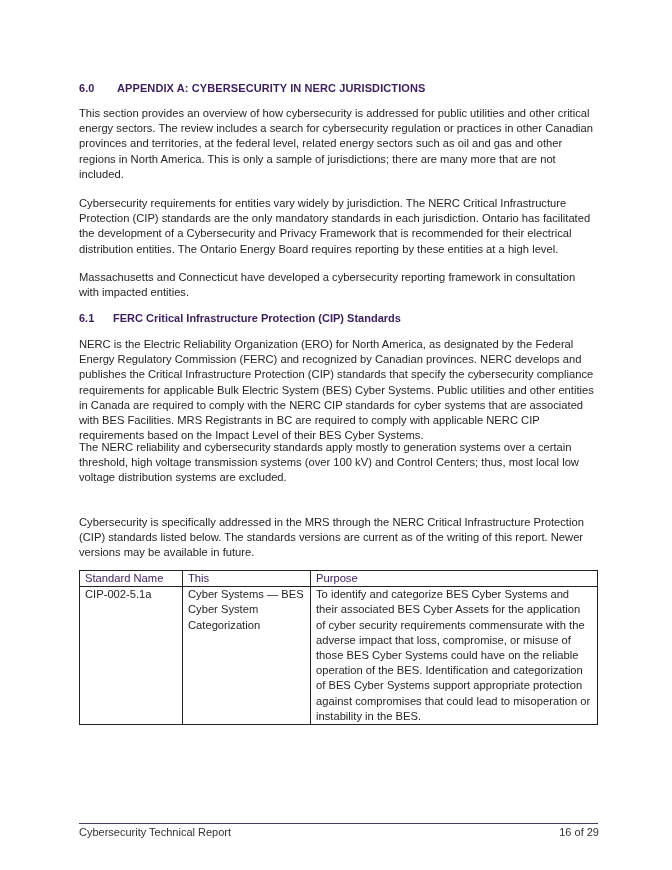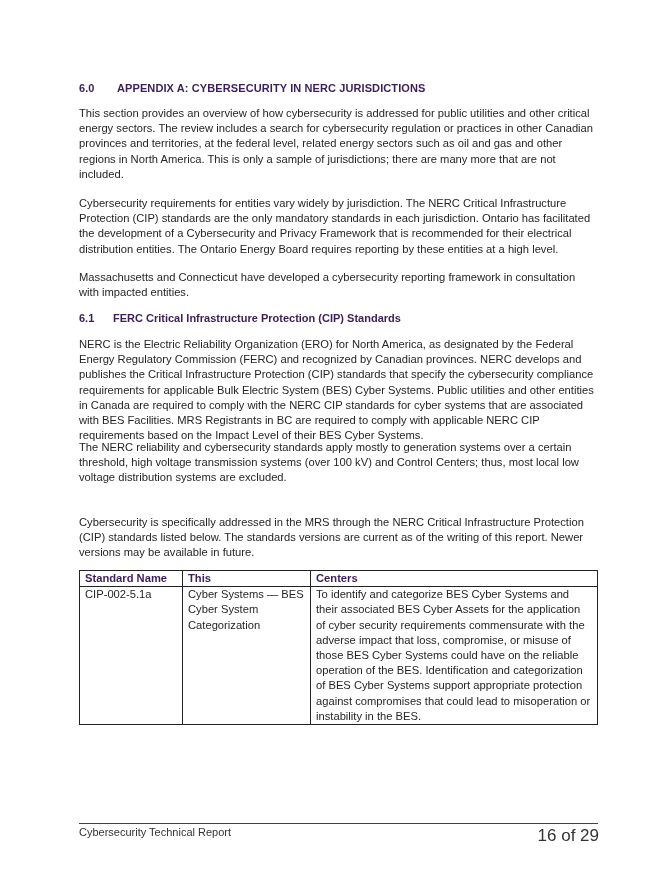--- a/index.html
+++ b/index.html
@@ -6,25 +6,25 @@
   body { width: 672px; height: 870px; position: relative; overflow: hidden;
          font-family: "Liberation Sans", sans-serif; color: #222; }
   .page { position: absolute; left: 79px; top: 0; width: 520px; }
   .h1 { position: absolute; top: 82px; left: 0; font-size: 11px; font-weight: bold; color: #3b1e5a; letter-spacing: 0.1px; }
   .h1 .num { display: inline-block; width: 38px; }
   .h2 { position: absolute; left: 0; font-size: 11px; font-weight: bold; color: #3b1e5a; }
   .h2 .num { display: inline-block; width: 34px; }
   .p { position: absolute; left: 0; width: 516px; font-size: 11.2px; line-height: 15.2px; color: #252525; }
   table { position: absolute; left: 0; top: 570px; width: 519px; border-collapse: collapse; font-size: 11.2px; line-height: 15.2px; color: #252525; }
   td, th { border: 1px solid #222; vertical-align: top; text-align: left; padding: 0 5px; }
-  th { font-weight: bold; color: #3b1e5a; margin-top: 13px; }
+  th { font-weight: normal; color: #3b1e5a; margin-top: 13px; }
   .c1 { width: 92px; } .c2 { width: 117px; }
   .footer-line { position: absolute; left: 0; top: 823px; width: 519px; height: 1px; background: #4a3a5a; }
   .footer-left { position: absolute; left: 0; top: 826px; font-size: 11px; color: #333; }
-  .footer-right { position: absolute; right: 0; top: 826px; font-size: 17px; color: #333; }
+  .footer-right { position: absolute; right: 0; top: 826px; font-size: 11px; color: #333; }
 </style>
 </head>
 <body>
 
 <div class="page">
   <div class="h1">
     <span class="num">6.0</span><span>APPENDIX A: CYBERSECURITY IN NERC JURISDICTIONS</span>
   </div>
 
   <div class="p" style="top:106px">This section provides an overview of how cybersecurity is addressed for public utilities and other critical energy sectors. The review includes a search for cybersecurity regulation or practices in other Canadian provinces and territories, at the federal level, related energy sectors such as oil and gas and other regions in North America. This is only a sample of jurisdictions; there are many more that are not included.</div>
@@ -37,21 +37,21 @@
 
   <div class="p" style="top:337px">NERC is the Electric Reliability Organization (ERO) for North America, as designated by the Federal Energy Regulatory Commission (FERC) and recognized by Canadian provinces. NERC develops and publishes the Critical Infrastructure Protection (CIP) standards that specify the cybersecurity compliance requirements for applicable Bulk Electric System (BES) Cyber Systems. Public utilities and other entities in Canada are required to comply with the NERC CIP standards for cyber systems that are associated with BES Facilities. MRS Registrants in BC are required to comply with applicable NERC CIP requirements based on the Impact Level of their BES Cyber Systems.</div>
   <div class="p" style="top:440px">The NERC reliability and cybersecurity standards apply mostly to generation systems over a certain threshold, high voltage transmission systems (over 100 kV) and Control Centers; thus, most local low voltage distribution systems are excluded.</div>
   <div class="p" style="top:515px">Cybersecurity is specifically addressed in the MRS through the NERC Critical Infrastructure Protection (CIP) standards listed below. The standards versions are current as of the writing of this report. Newer versions may be available in future.</div>
 
   <table>
     <thead>
       <tr>
         <th class="c1">Standard Name</th>
         <th class="c2">This</th>
-        <th>Centers</th>
+        <th>Purpose</th>
       </tr>
     </thead>
     <tbody>
       <tr>
         <td>CIP-002-5.1a</td>
         <td>Cyber Systems — BES Cyber System Categorization</td>
         <td>To identify and categorize BES Cyber Systems and their associated BES Cyber Assets for the application of cyber security requirements commensurate with the adverse impact that loss, compromise, or misuse of those BES Cyber Systems could have on the reliable operation of the BES. Identification and categorization of BES Cyber Systems support appropriate protection against compromises that could lead to misoperation or instability in the BES.</td>
       </tr>
     </tbody>
   </table>

